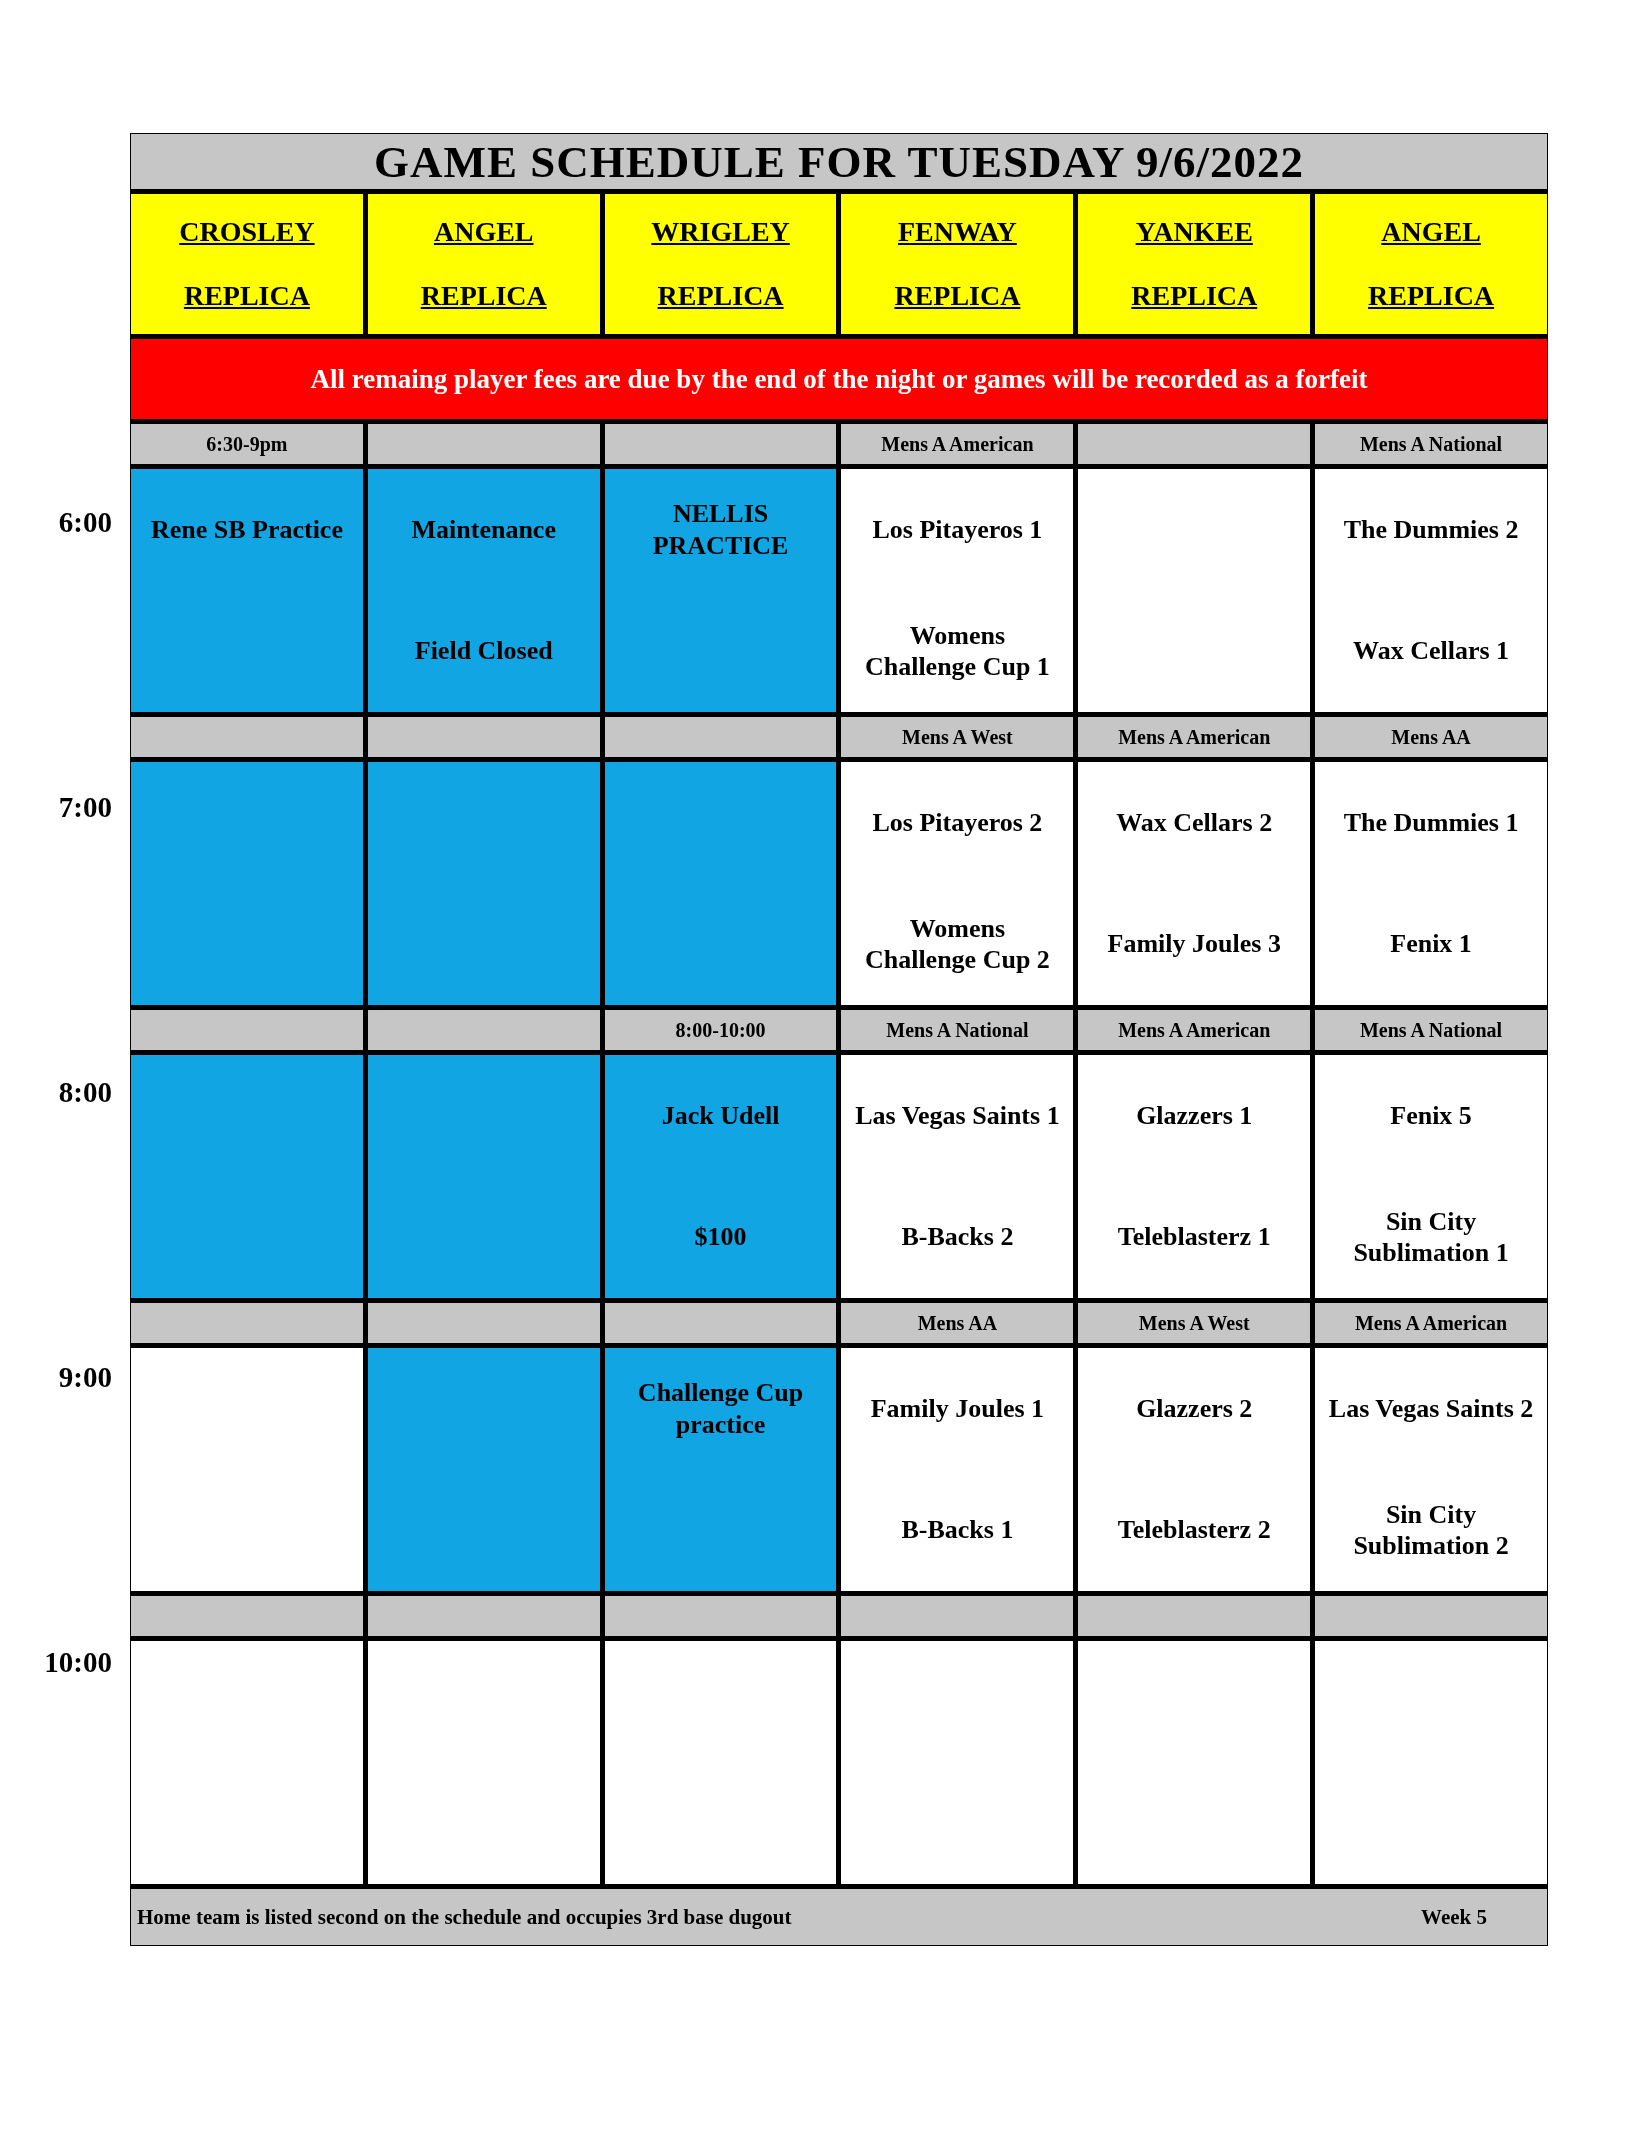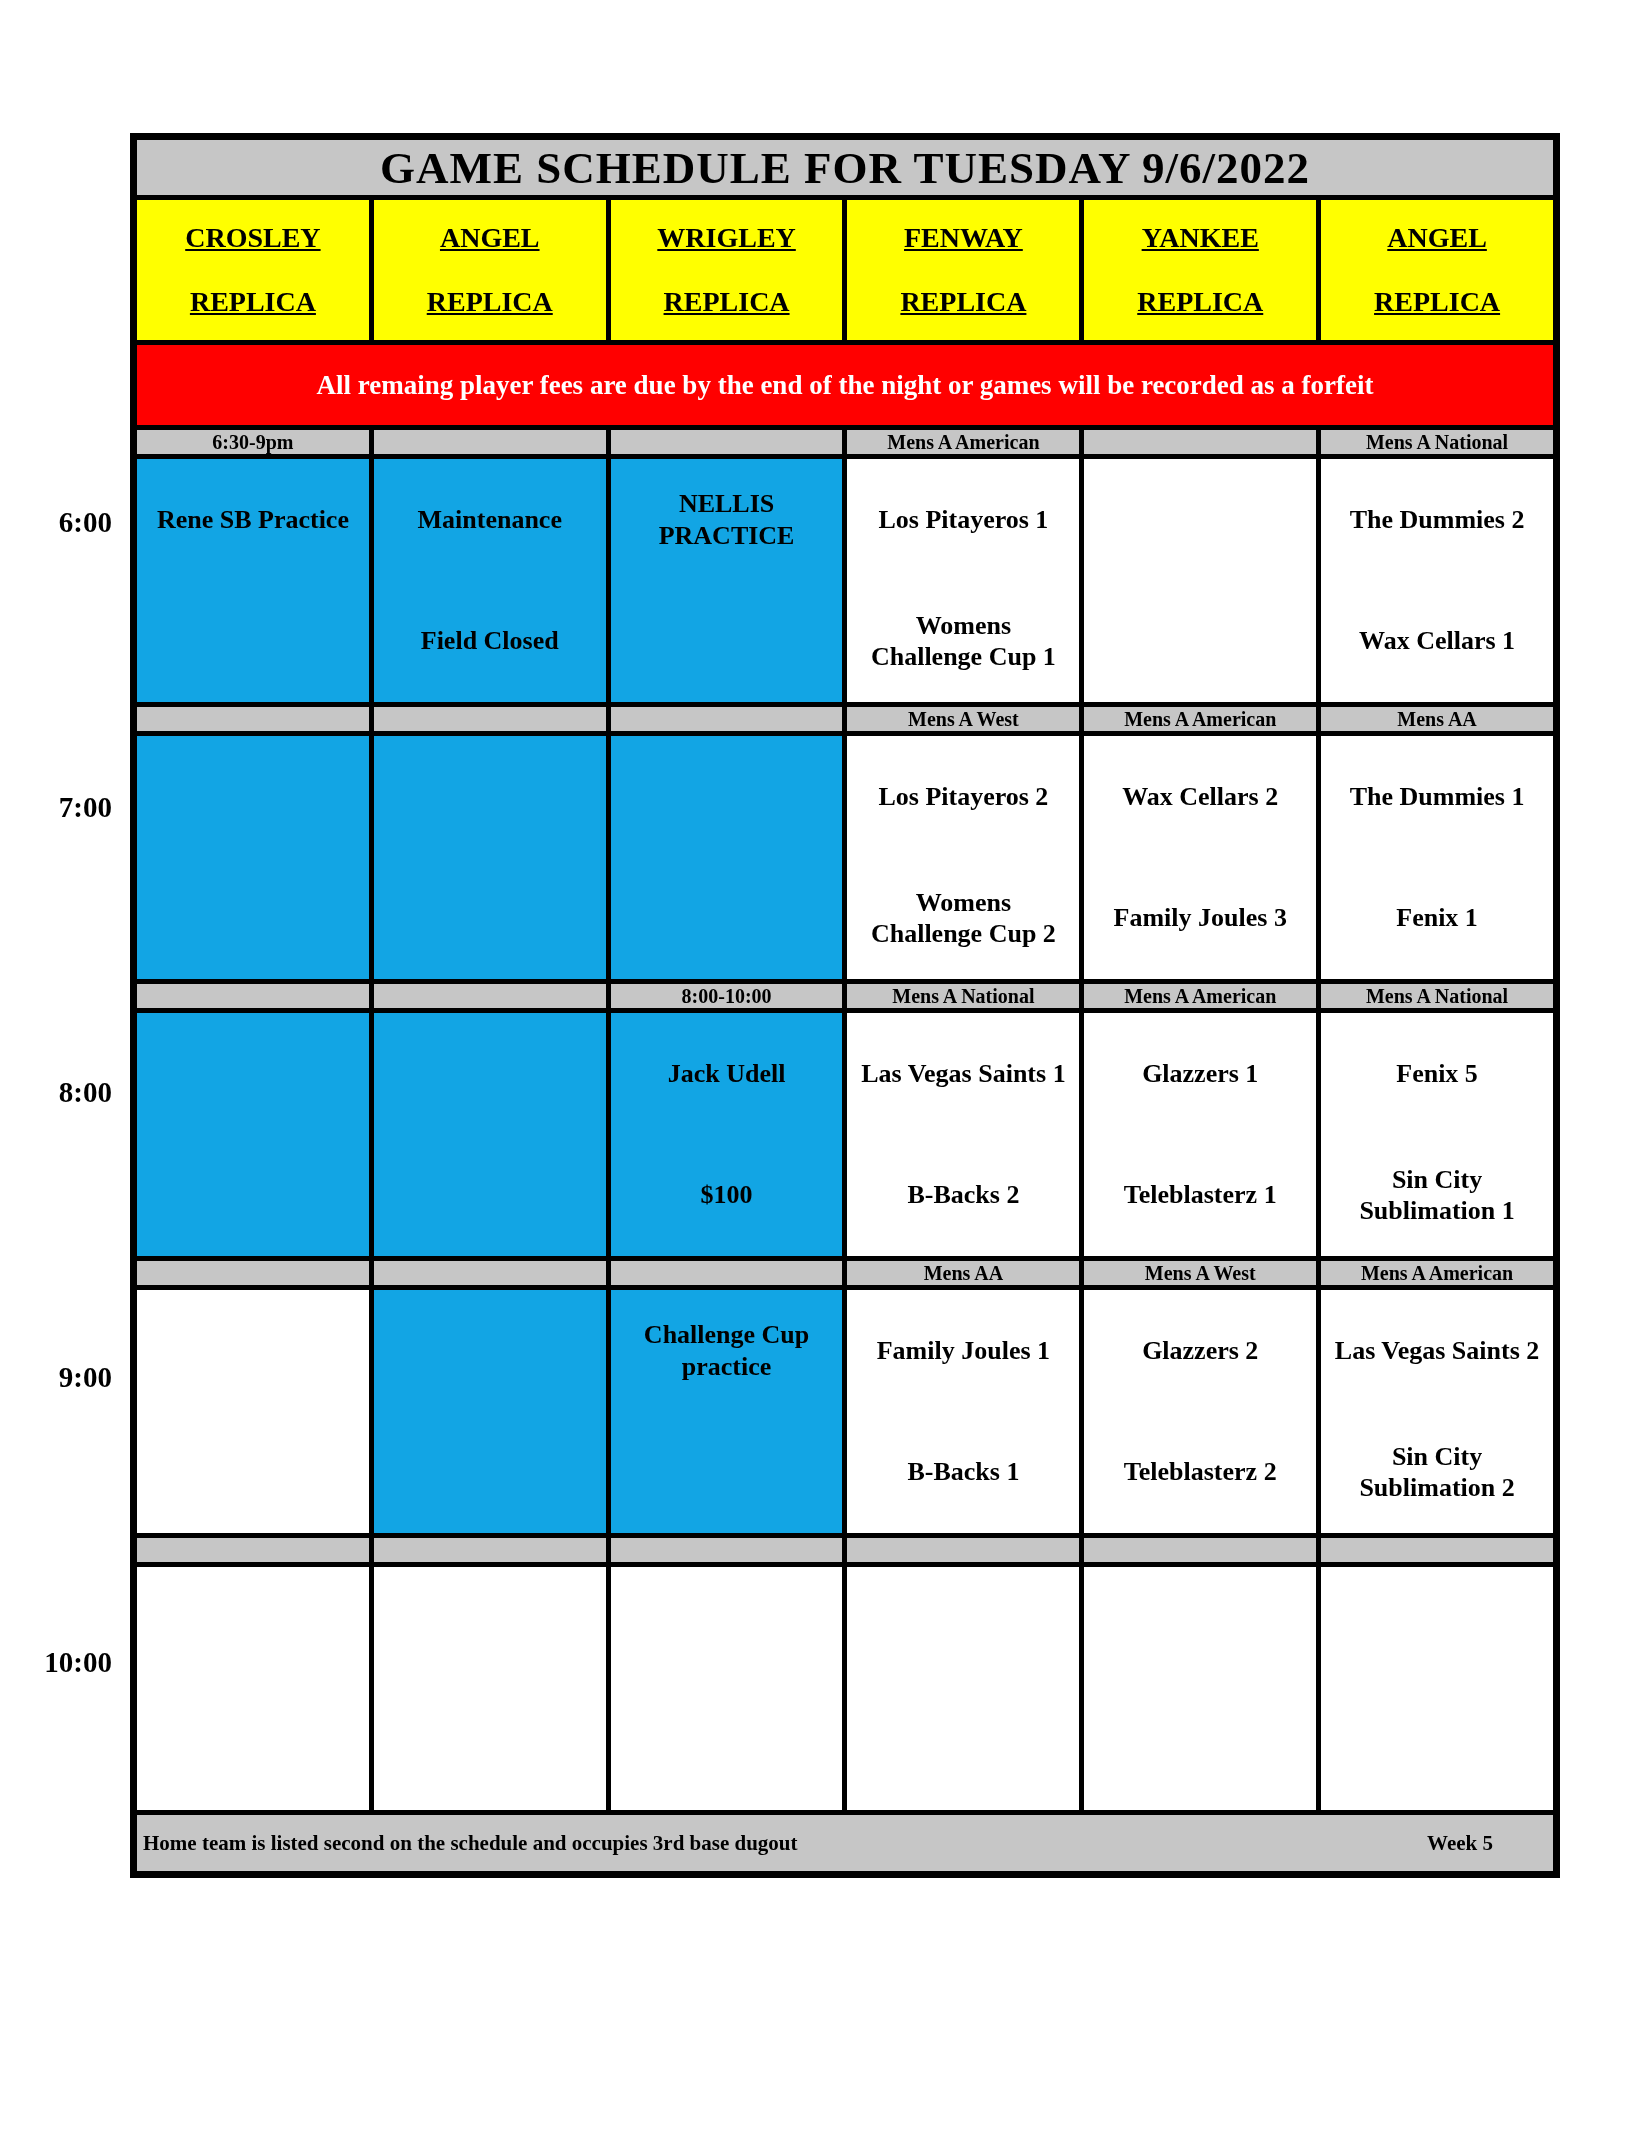--- a/index.html
+++ b/index.html
@@ -1,31 +1,31 @@
 <!DOCTYPE html>
 <html><head>
 <meta charset="utf-8">
 <style>
   html,body{margin:0;padding:0;background:#fff;}
   body{width:1648px;height:2133px;position:relative;overflow:hidden;
        font-family:"Liberation Serif","DejaVu Serif",serif;font-weight:bold;color:#000;}
 
   
   .table{position:absolute;left:130px;top:133px;width:1416px;background:#000;
-         padding:7px;display:flex;flex-direction:column;gap:5px;}
+         padding:1px;display:flex;flex-direction:column;gap:5px;}
   .row{display:grid;grid-template-columns:repeat(6,1fr);gap:5px;}
   .cell{display:flex;align-items:center;justify-content:center;text-align:center;}
 
   .title-cell{grid-column:1/-1;height:55px;background:#C6C6C6;
               font-size:45px;letter-spacing:1px;}
   .field{height:140px;background:#FFFF00;flex-direction:column;gap:32px;
          font-size:28px;text-decoration:underline;}
   .notice-cell{grid-column:1/-1;height:80px;background:#FF0000;color:#fff;
                font-size:27px;}
-  .sub{height:24px;background:#C6C6C6;font-size:20px;}
+  .sub{height:40px;background:#C6C6C6;font-size:20px;}
   .hour{height:243px;flex-direction:column;align-items:stretch;padding:0;}
   .hour .half{flex:1;display:flex;align-items:center;justify-content:center;
               text-align:center;font-size:26px;line-height:1.22;
               white-space:pre-line;padding:0 3px;}
   .white{background:#fff;}
   .blue{background:#12A5E4;}
   .footer-cell{grid-column:1/-1;height:56px;background:#C6C6C6;
                justify-content:space-between;font-size:21px;
                padding:0 60px 0 6px;box-sizing:border-box;width:100%;}
 

